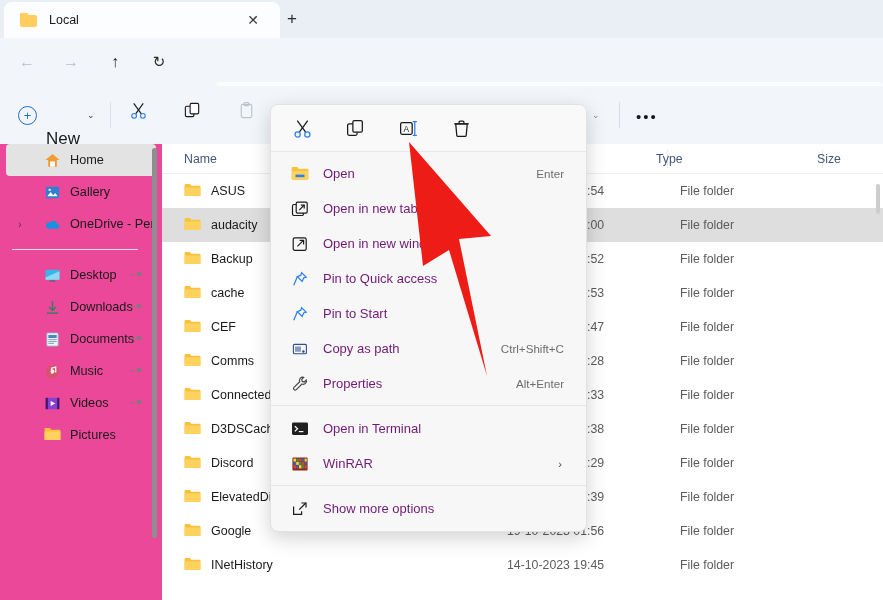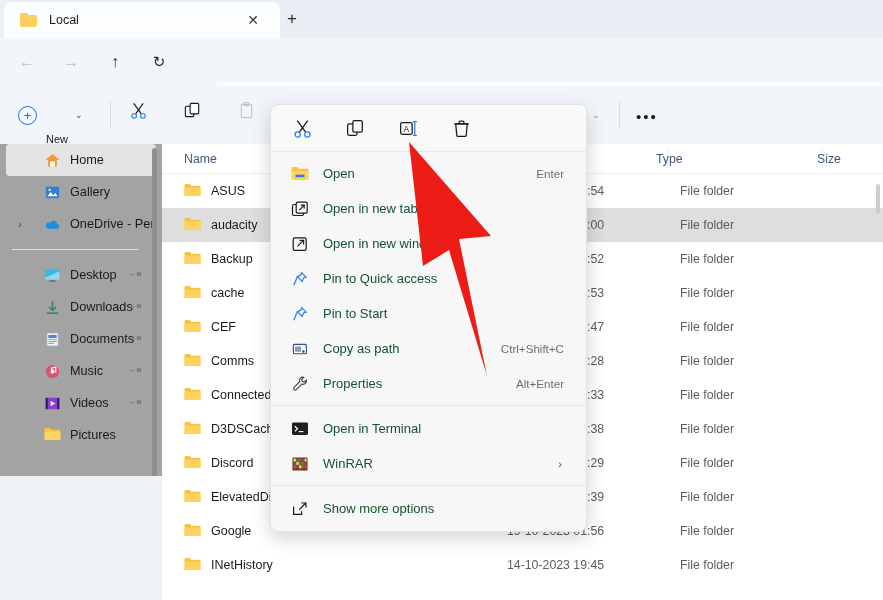--- a/index.html
+++ b/index.html
@@ -96,21 +96,21 @@
     background: #f2f6fa;
   }
   .cmd-new {
     position: absolute; left: 18px; top: 17px; height: 24px;
     display: flex; align-items: center;
   }
   .cmd-new .plus {
     width: 19px; height: 19px; border: 1.3px solid #1f6fd0; border-radius: 50%;
     color: #1f6fd0; font-size: 13px; line-height: 17px; text-align: center;
   }
-  .cmd-new .lbl { margin-left: 9px; font-size: 11px; color: #1a1a1a; margin-top: 48px; }
+  .cmd-new .lbl { margin-left: 9px; font-size: 17px; color: #1a1a1a; margin-top: 48px; }
   .cmd-new .chev { margin-left: 7px; font-size: 9px; color: #3c3c3c; }
   .divider-v {
     position: absolute; top: 16px; width: 1px; height: 26px; background: #d9dfe5;
   }
   .cmd-ico {
     position: absolute; top: 15px; width: 30px; height: 28px;
     text-align: center;
   }
   .cmd-dots {
     position: absolute; left: 636px; top: 22px;
@@ -118,22 +118,22 @@
   }
   .view-ghost {
     position: absolute; left: 576px; top: 22px; font-size: 12.5px; color: #6a6a6a;
   }
   .view-chev {
     position: absolute; left: 592px; top: 24px; font-size: 9px; color: #8c8c8c;
   }
 
   
   .sidebar {
-    position: absolute; left: 0; top: 144px; width: 162px; height: 332px;
-    background: #a3a3a3; overflow: hidden;
+    position: absolute; left: 0; top: 144px; width: 162px; height: 456px;
+    background: #ec4899; overflow: hidden;
   }
   .side-item {
     position: relative; height: 32px; margin: 0 6px;
     display: flex; align-items: center; border-radius: 4px;
   }
   .side-item.sel { background: #e3e3e3; }
   .side-chev {
     position: absolute; left: 8px; font-size: 10px; color: #3c3c3c; width: 12px;
     text-align: center;
   }
@@ -216,21 +216,21 @@
   .ctx-list { padding: 4px 0 5px 0; }
   .ctx-item {
     position: relative; height: 35px; display: flex; align-items: center;
     margin: 0 4px; border-radius: 5px;
   }
   .ctx-ico {
     margin-left: 16px; width: 18px; height: 18px; position: relative; flex: none;
     display: flex; align-items: center; justify-content: center;
   }
   .ctx-label {
-    margin-left: 14px; font-size: 13px; color: #14532d; text-align: center;
+    margin-left: 14px; font-size: 13px; color: #701a75; text-align: center;
   }
   .ctx-accel {
     position: absolute; right: 18px; font-size: 11.6px; color: #6d6d6d;
   }
   .ctx-sub {
     position: absolute; right: 20px; font-size: 11px; color: #4a4a4a;
   }
   .ctx-sep {
     height: 1px; background: #e6e6e6; margin: 4px 0 5px 0;
   }

